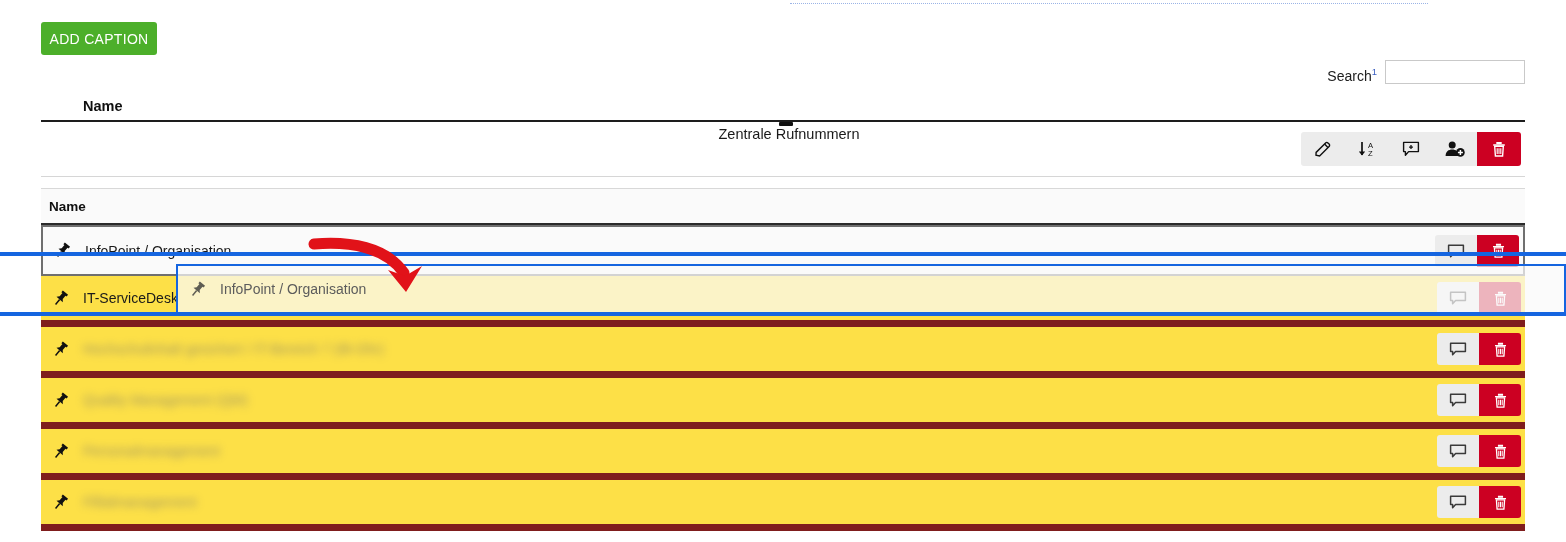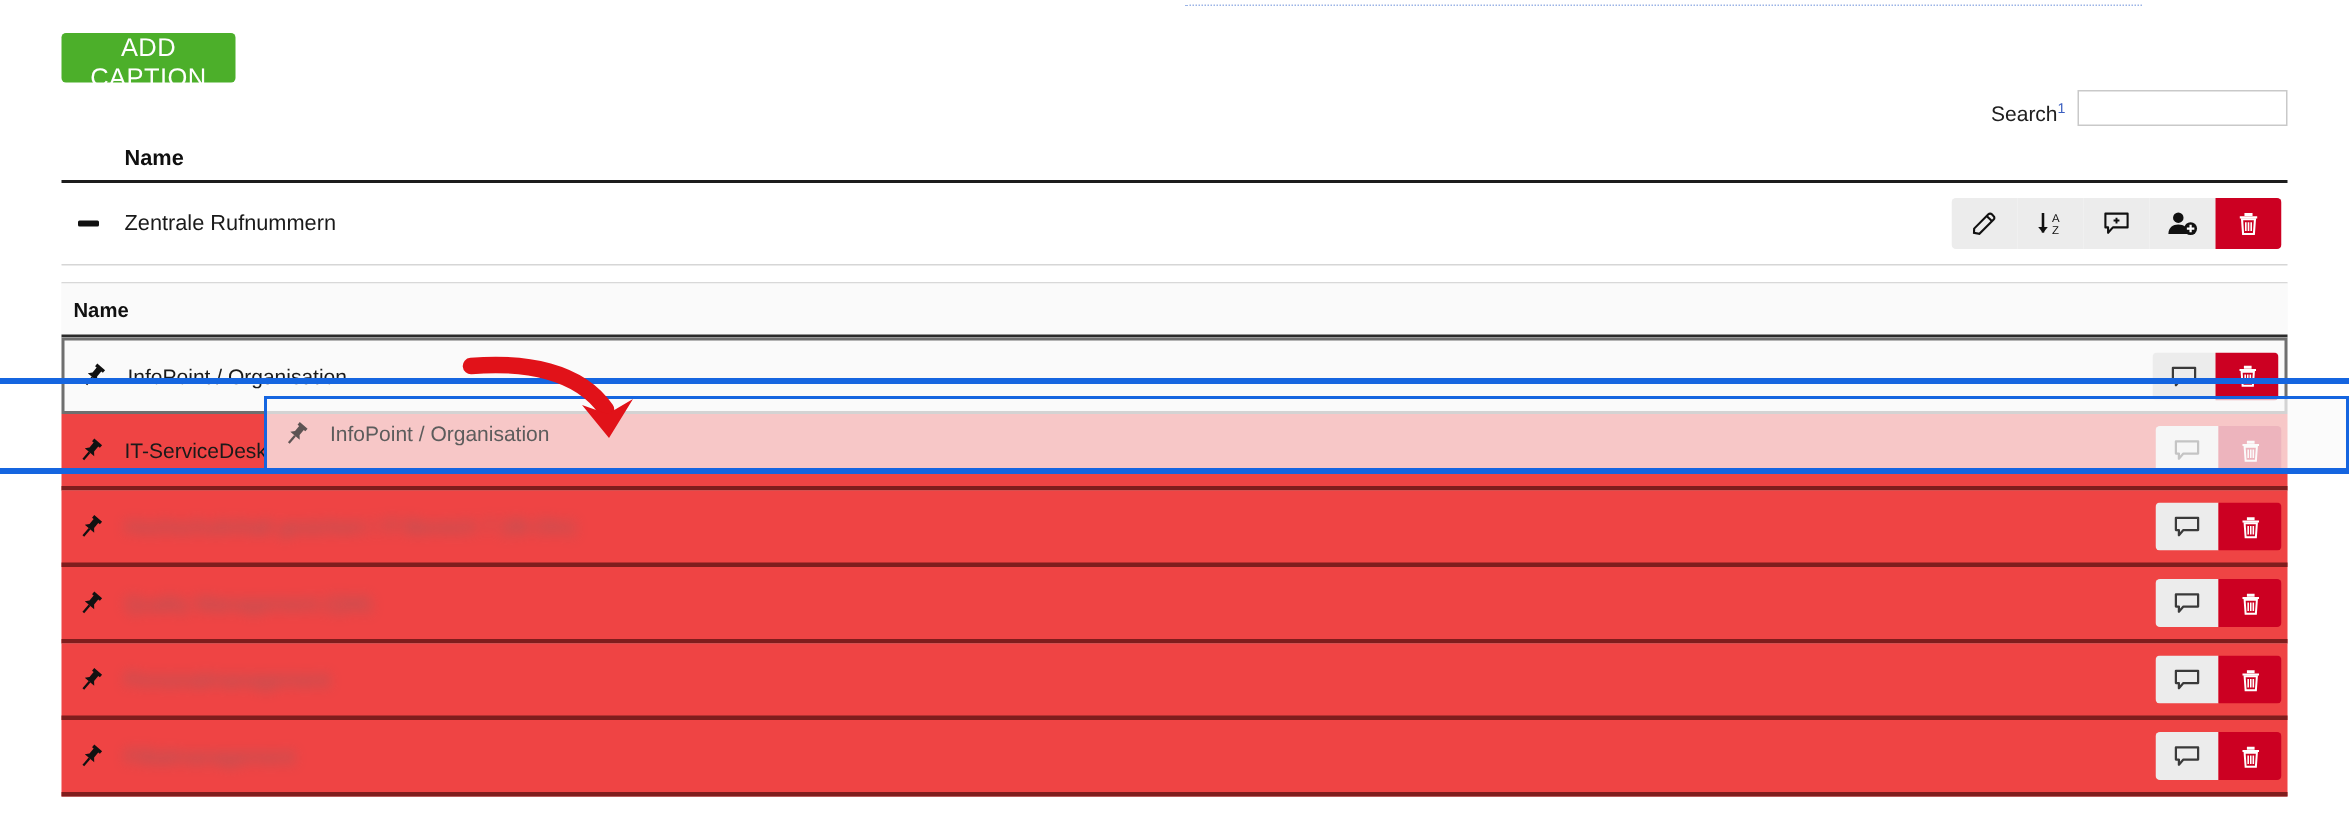--- a/index.html
+++ b/index.html
@@ -31,21 +31,21 @@
     position: absolute;
     left: 41px;
     top: 22px;
     width: 116px;
     height: 33px;
     background: #4caf2a;
     color: #ffffff;
     border: none;
     border-radius: 3px;
     font-family: "Liberation Sans", sans-serif;
-    font-size: 17px;
+    font-size: 14px;
     letter-spacing: .3px;
     cursor: pointer;
     padding: 0;
   }
 
   
   .search-wrap {
     position: absolute;
     right: 41px;
     top: 60px;
@@ -93,20 +93,21 @@
     font-weight: bold;
     color: #101010;
     padding-left: 42px;
   }
   .outer-row {
     height: 54px;
     display: flex;
     align-items: center;
     border-bottom: 1px solid #d6d6d6;
     position: relative;
+    flex-direction: column;
   }
   .collapse-icon {
     width: 24px;
     margin-left: 6px;
     display: flex;
     align-items: center;
     justify-content: center;
     cursor: pointer;
   }
   .collapse-icon i {
@@ -168,22 +169,22 @@
   .inner-head .col-name {
     font-size: 13.5px;
     font-weight: bold;
     color: #101010;
     padding-left: 8px;
   }
   .inner-row {
     height: 51px;
     display: flex;
     align-items: center;
-    border-bottom: 3px solid #7f1d1d;
-    background: #ef4444;
+    border-bottom: 7px solid #7f1d1d;
+    background: #fde047;
     position: relative;
     box-sizing: border-box;
   }
   .inner-row.dragging-source {
     border: 2px solid #6f6f6f;
     background: #fafafa;
   }
   .pin-icon {
     width: 30px;
     display: flex;

